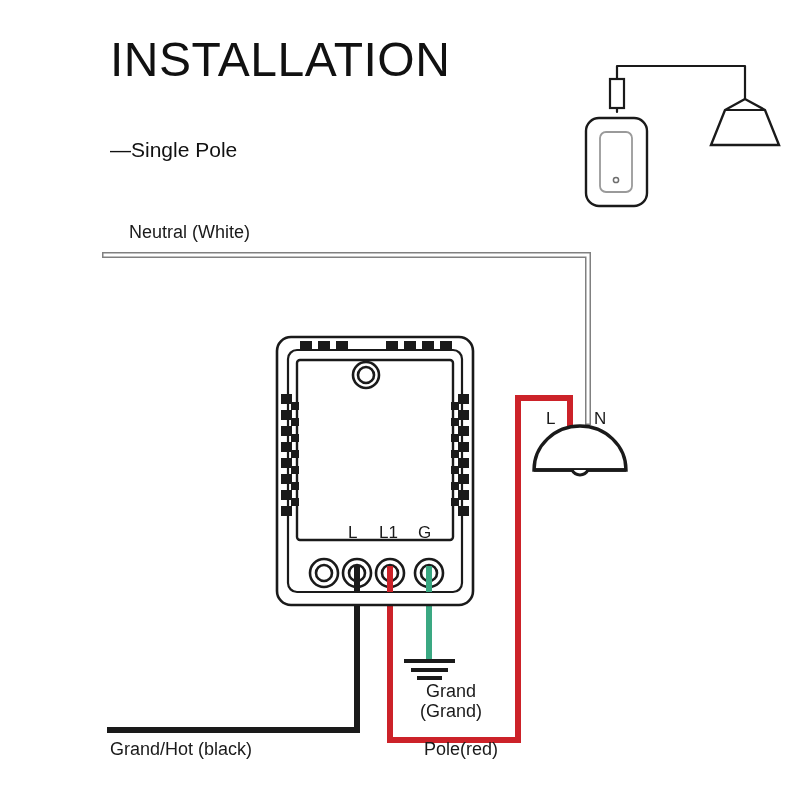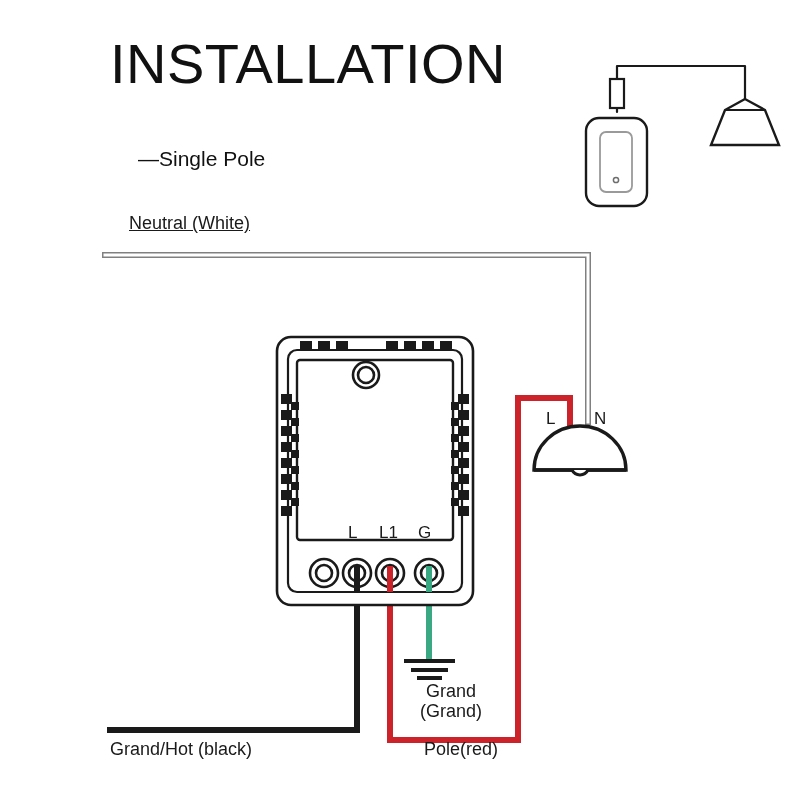--- a/index.html
+++ b/index.html
@@ -19,56 +19,55 @@
     position: absolute;
     left: 0;
     top: 0;
     width: 800px;
     height: 800px;
   }
   .title-main {
     position: absolute;
     left: 110px;
     top: 36px;
-    font-size: 56px;
+    font-size: 48px;
     font-weight: 300;
     letter-spacing: 0.5px;
     color: #111111;
     line-height: 1;
     white-space: nowrap;
   }
   .title-sub {
     position: absolute;
     left: 110px;
     top: 116px;
     font-size: 26px;
     font-weight: 700;
     color: #111111;
     line-height: 1;
     white-space: nowrap;
   }
   .title-variant {
     position: absolute;
     left: 110px;
-    top: 148px;
+    top: 139px;
     font-size: 21px;
     font-weight: 400;
     color: #111111;
     line-height: 1;
     white-space: nowrap;
-    margin-left: 28px;
   }
   .lbl {
     position: absolute;
     font-size: 18px;
     color: #1a1a1a;
     line-height: 1.12;
     white-space: nowrap;
   }
-  .lbl-neutral { left: 129px; top: 213px; text-decoration: underline; }
+  .lbl-neutral { left: 129px; top: 222px; }
   .lbl-line    { left: 110px; top: 739px; }
   .lbl-load    { left: 424px; top: 739px; }
   .lbl-ground  { left: 406px; top: 681px; text-align: center; white-space: normal; width: 90px; }
   .term {
     position: absolute;
     font-size: 17px;
     color: #1a1a1a;
     line-height: 1;
   }
   .term-L  { left: 348px; top: 524px; }

